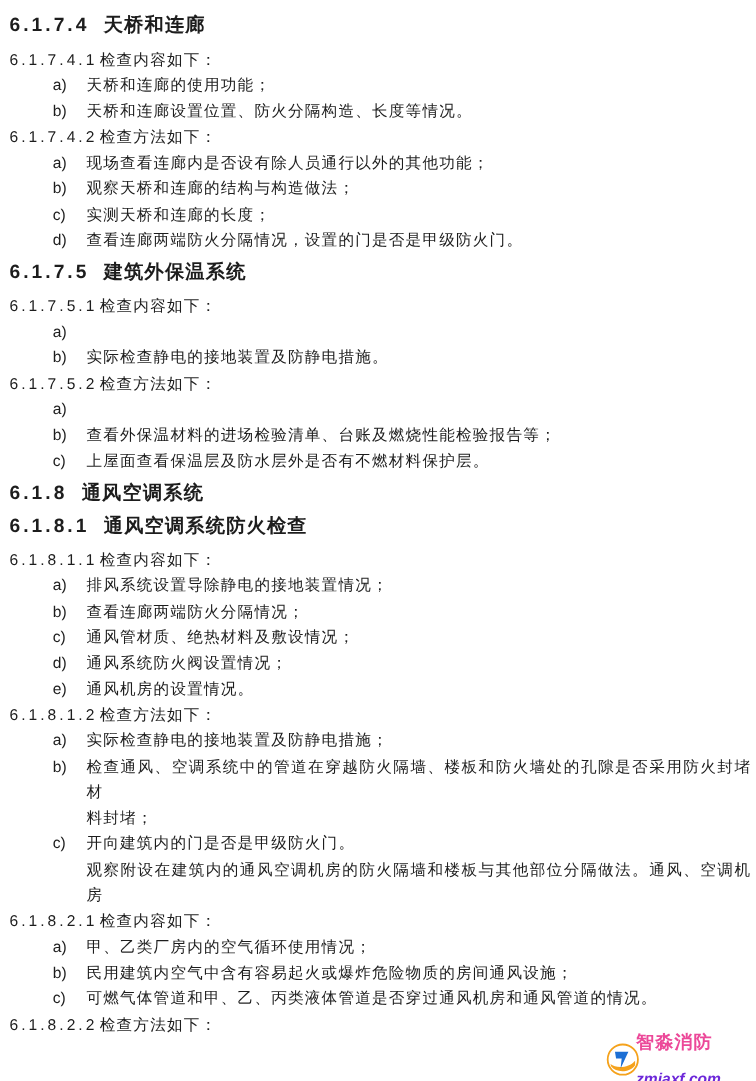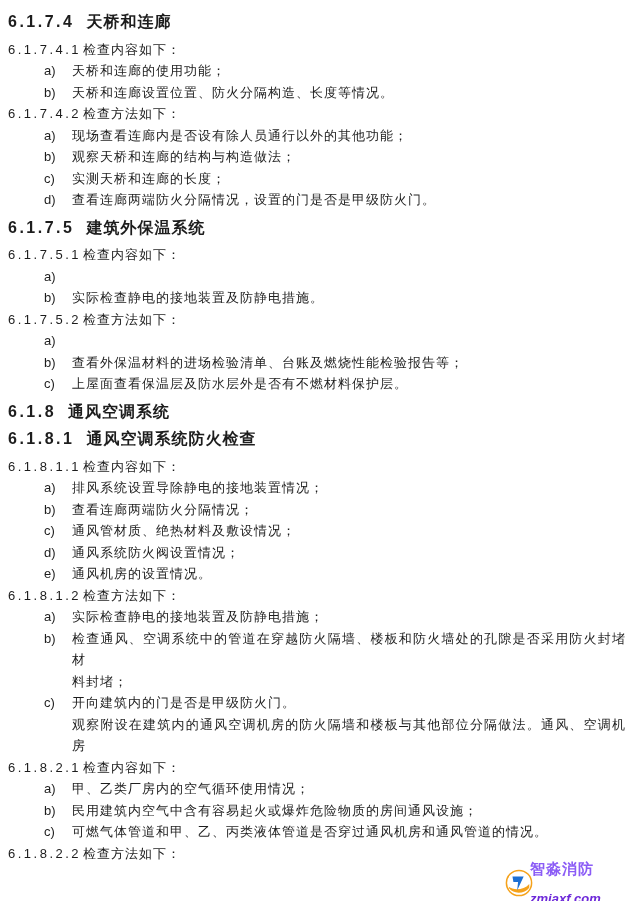--- a/index.html
+++ b/index.html
@@ -63,21 +63,21 @@
     width:28px;height:28px;
     flex:0 0 28px;
     margin-right:-3px;
   }
   .wm-text{line-height:1;}
   .wm-brand{
     font-family:"Liberation Sans","DejaVu Sans",sans-serif;
     font-weight:700;
     font-size:15px;
     letter-spacing:1px;
-    color:#8b5cf6;
+    color:#ec4899;
   }
   .wm-url{
     font-family:"Liberation Sans","DejaVu Sans",sans-serif;
     font-weight:700;
     font-style:italic;
     font-size:13px;
     color:#6d28d9;
     margin-top:16px;
   }
 </style>

